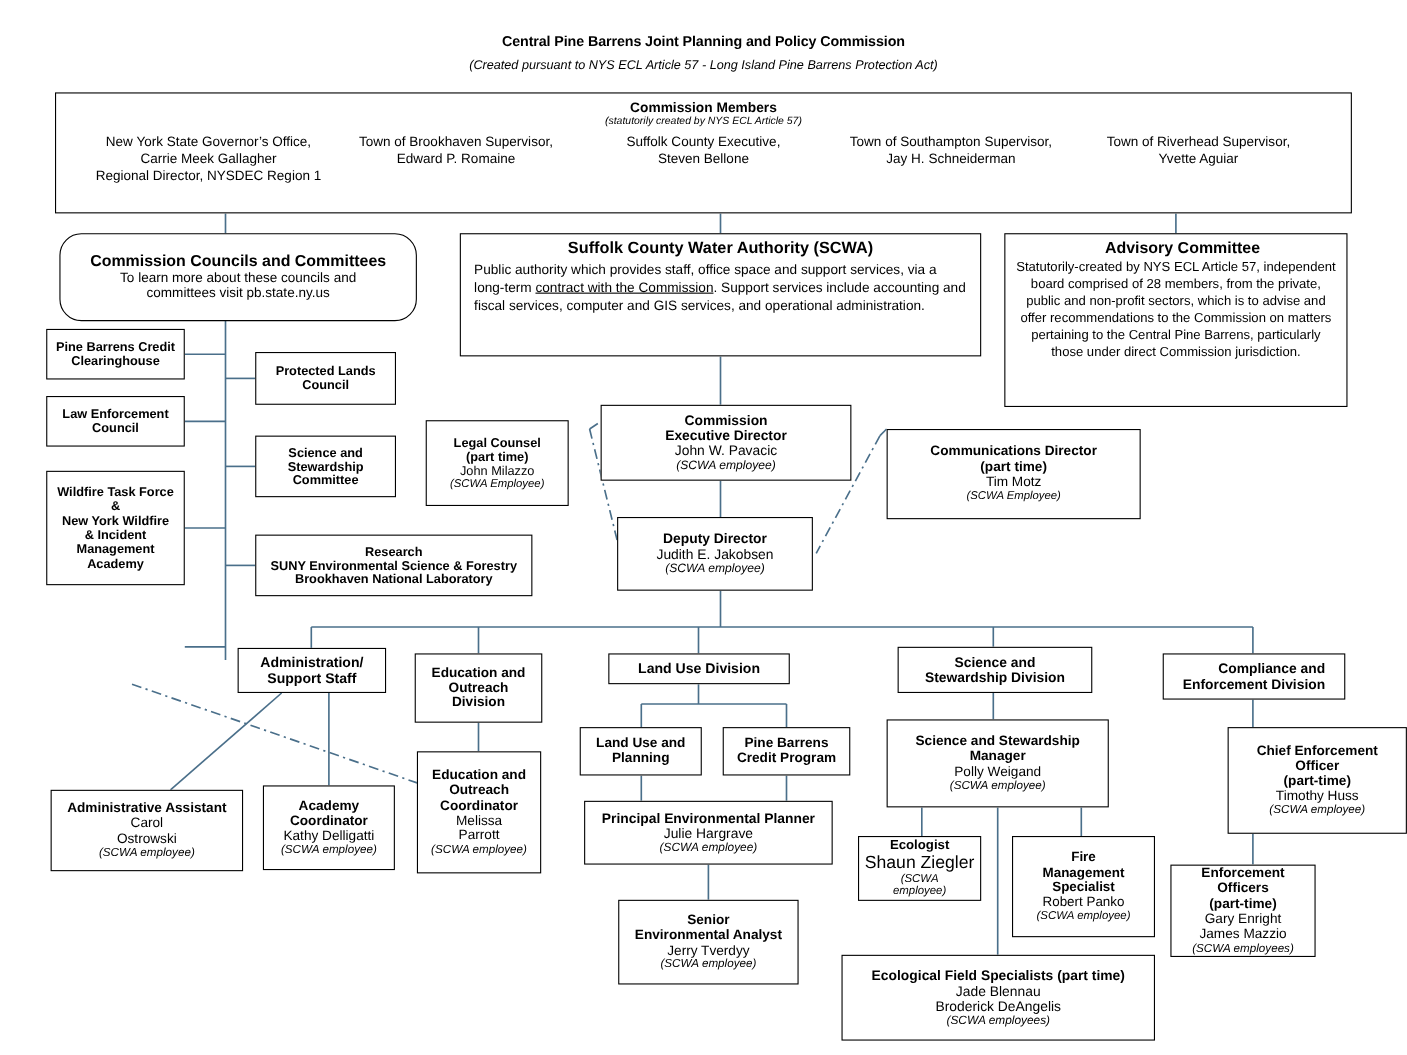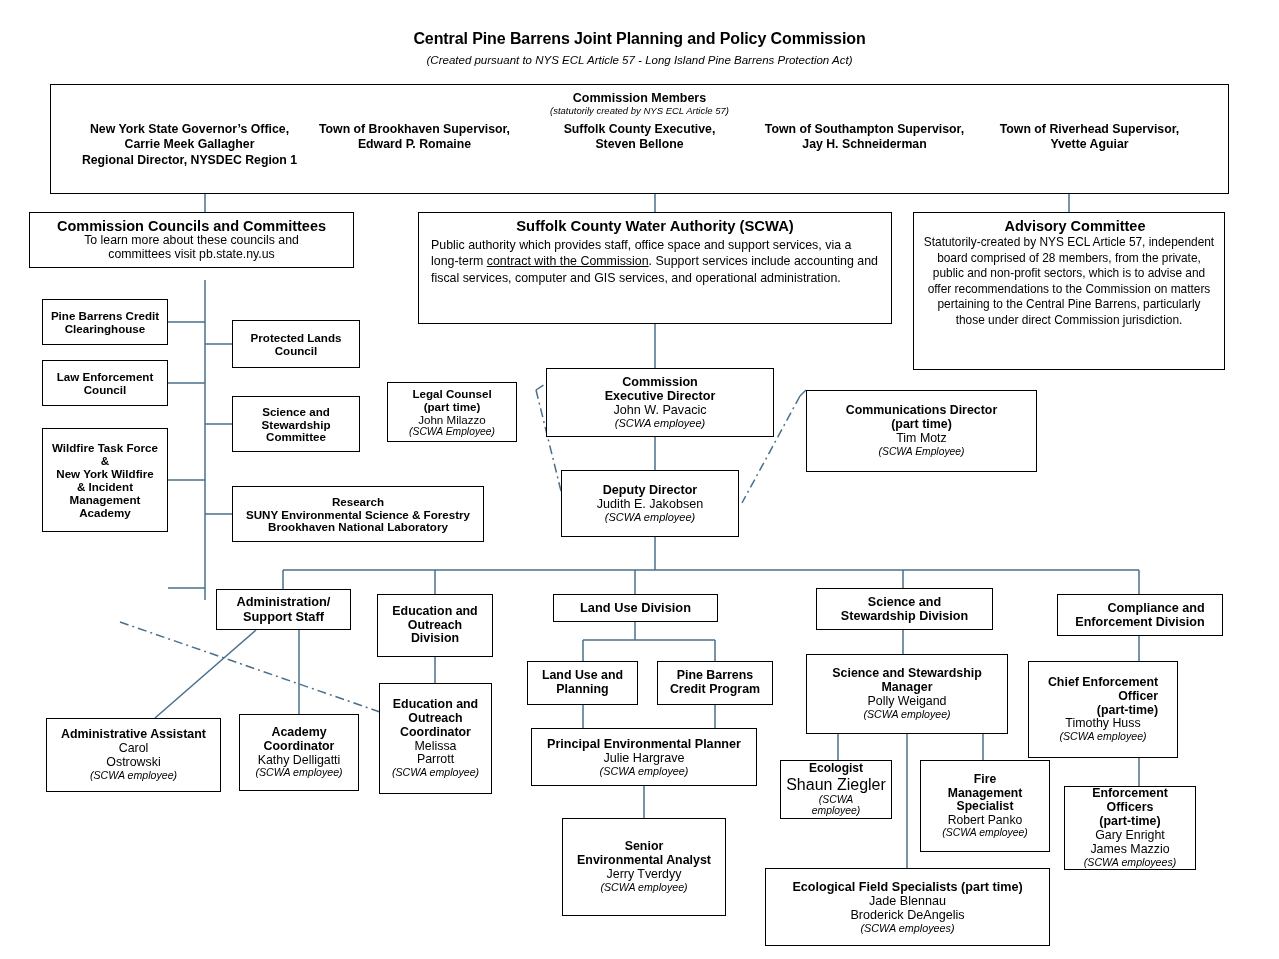--- a/index.html
+++ b/index.html
@@ -11,32 +11,32 @@
 
   .box{position:absolute;border:1.6px solid #000;background:#fff;box-sizing:border-box;
        display:flex;flex-direction:column;align-items:center;justify-content:center;
        text-align:center;padding:2px 4px;z-index:5;}
   .box .t{font-weight:bold;line-height:1.12;}
   .box .n{font-weight:normal;line-height:1.12;}
   .box .e{font-style:italic;line-height:1.12;}
 
   
   .title-main{position:absolute;left:0;top:30px;width:1279px;text-align:center;
-              font-weight:bold;font-size:16px;letter-spacing:-0.1px;}
+              font-weight:bold;font-size:13px;letter-spacing:-0.1px;}
   .title-sub{position:absolute;left:0;top:54px;width:1279px;text-align:center;
              font-style:italic;font-size:11.5px;}
 
   
   #members-box{left:50px;top:84px;width:1179px;height:110px;justify-content:flex-start;padding-top:6px;}
   #members-box .hdr{font-weight:bold;font-size:12.5px;line-height:1.15;}
   #members-box .sub{font-style:italic;font-size:9.5px;line-height:1.3;margin-bottom:4px;}
   .member-row{display:flex;width:100%;justify-content:space-between;align-items:flex-start;padding:0 22px;box-sizing:border-box;}
-  .member{flex:1;text-align:center;font-weight:bold;font-size:12.3px;line-height:1.28;}
-
-  #councils-box{left:29px;top:212px;width:325px;height:56px;}
+  .member{flex:1;text-align:center;font-weight:normal;font-size:12.3px;line-height:1.28;}
+
+  #councils-box{left:54px;top:212px;width:325px;height:80px;border-radius:20px;}
   #councils-box .t{font-size:14.5px;}
   #councils-box .n{font-size:12.3px;}
 
   #scwa-box{left:418px;top:212px;width:474px;height:112px;justify-content:flex-start;padding-top:5px;}
   #scwa-box .t{font-size:14.8px;margin-bottom:2px;}
   #scwa-box .body{font-size:12.4px;line-height:1.34;text-align:left;padding:0 8px;}
   .uline{text-decoration:underline;}
 
   #advisory-box{left:913px;top:212px;width:312px;height:158px;justify-content:flex-start;padding-top:5px;}
   #advisory-box .t{font-size:14.5px;margin-bottom:1px;margin-left:12px;}
@@ -203,21 +203,21 @@
   </div>
 
   <div class="box sm" style="left:232px;top:486px;width:252px;height:56px;">
     <div class="t">
         <div>Research</div>
         <div>SUNY Environmental Science &amp; Forestry</div>
         <div>Brookhaven National Laboratory</div>
       </div>
   </div>
 
-  <div class="box sm" style="left:387px;top:382px;width:130px;height:60px;">
+  <div class="box sm" style="left:387px;top:382px;width:130px;height:78px;">
     <div class="t">
         <div>Legal Counsel</div>
         <div>(part time)</div>
       </div>
     <div class="n">John Milazzo</div>
     <div class="e">(SCWA Employee)</div>
   </div>
 
   <div class="box" style="left:546px;top:368px;width:228px;height:69px;font-size:12.6px;">
     <div class="t" style="font-size:12.6px">
@@ -292,21 +292,21 @@
 
   <div class="box" style="left:806px;top:654px;width:202px;height:80px;">
     <div class="t" style="font-size:12.4px">
         <div>Science and Stewardship</div>
         <div>Manager</div>
       </div>
     <div class="n" style="font-size:12.4px">Polly Weigand</div>
     <div class="e" style="font-size:10.6px">(SCWA  employee)</div>
   </div>
 
-  <div class="box" style="left:1028px;top:661px;width:150px;height:97px;text-align:right;">
+  <div class="box" style="left:1116px;top:661px;width:163px;height:97px;">
     <div class="t" style="font-size:12.4px">
         <div>Chief Enforcement</div>
         <div>Officer</div>
         <div>(part-time)</div>
       </div>
     <div class="n" style="font-size:12.4px">Timothy Huss</div>
     <div class="e" style="font-size:10.6px">(SCWA  employee)</div>
   </div>
 
   <div class="box" style="left:379px;top:683px;width:113px;height:111px;">
@@ -370,21 +370,21 @@
         <div>Enforcement Officers</div>
         <div>(part-time)</div>
       </div>
     <div class="n" style="font-size:12.4px">
         <div>Gary Enright</div>
         <div>James Mazzio</div>
       </div>
     <div class="e" style="font-size:10.6px">(SCWA  employees)</div>
   </div>
 
-  <div class="box" style="left:562px;top:818px;width:164px;height:98px;">
+  <div class="box" style="left:562px;top:818px;width:164px;height:77px;">
     <div class="t" style="font-size:12.4px">
         <div>Senior</div>
         <div>Environmental Analyst</div>
       </div>
     <div class="n" style="font-size:12.4px">Jerry Tverdyy</div>
     <div class="e" style="font-size:10.6px">(SCWA employee)</div>
   </div>
 
   <div class="box" style="left:765px;top:868px;width:285px;height:78px;">
     <div class="t" style="font-size:12.6px">Ecological Field Specialists (part time)</div>

